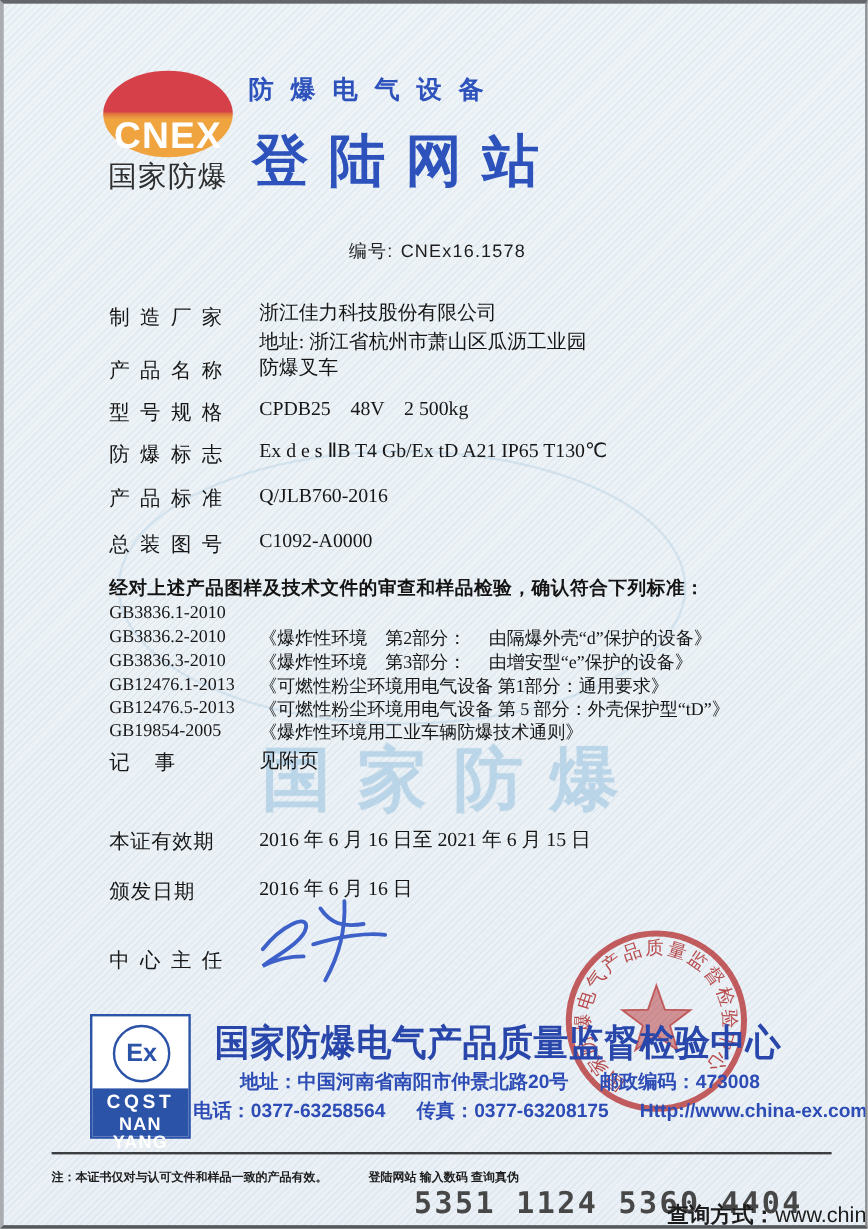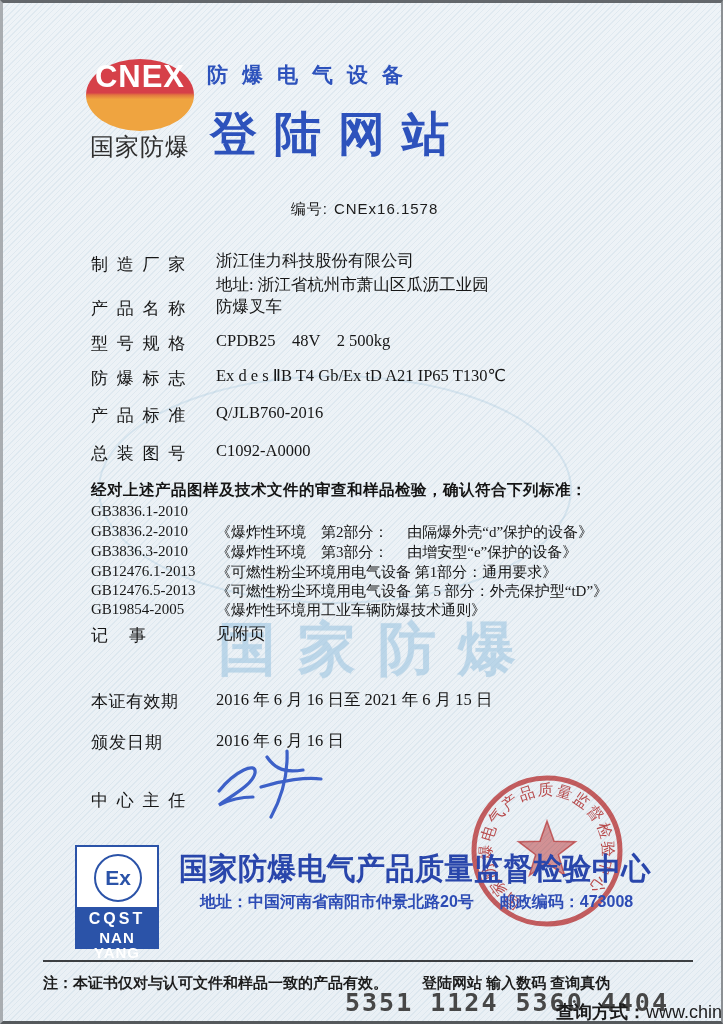--- a/index.html
+++ b/index.html
@@ -31,21 +31,21 @@
     font-size:58px;font-weight:bold;letter-spacing:22px;
     color:rgba(158,197,224,0.45);
     text-shadow:0 0 1px rgba(158,197,224,0.3);
     white-space:nowrap;
   }
   
   .cnex-ellipse{
     left:83px;top:56px;width:108px;height:72px;
     border-radius:50%;
     background:linear-gradient(#d64049 0 47%, #e2773f 50%, #efa440 56% 100%);
-    display:flex;align-items:flex-start;justify-content:center;
+    display:flex;align-items:flex-end;justify-content:center;
   }
   .cnex-ellipse span{
     color:#fff;font-weight:bold;font-size:31px;letter-spacing:1px;
     font-family:"Liberation Sans",sans-serif;
   }
   .cnex-caption{
     left:83px;top:128px;width:108px;text-align:center;
     font-size:24px;color:#2e2e2e;letter-spacing:1px;
   }
   .title-block{left:190px;top:58px;width:450px;text-align:left;}
@@ -114,21 +114,21 @@
   .issuer-line1{
     left:197px;top:889px;font-size:16px;font-weight:bold;color:#2d4cb5;white-space:nowrap;
   }
   .issuer-line2{
     left:158px;top:913px;font-size:16px;font-weight:bold;color:#2d4cb5;white-space:nowrap;
   }
   .issuer-line1 .gap,.issuer-line2 .gap{display:inline-block;width:26px;}
   
   .foot-rule{left:40px;top:957px;width:650px;height:2px;background:#3c3f42;}
   .foot-note{
-    left:40px;top:971px;font-size:15px;font-weight:bold;color:#1c1c1c;white-space:nowrap;
+    left:40px;top:971px;font-size:10px;font-weight:bold;color:#1c1c1c;white-space:nowrap;
   }
   .foot-note .hint{margin-left:34px;}
   .foot-code{
     left:342px;top:985px;
     font-family:"DejaVu Sans Mono", monospace;
     font-size:25px;font-weight:bold;color:#474747;letter-spacing:2px;white-space:nowrap;
   }
   .foot-query{
     left:553px;top:997px;font-size:18px;font-weight:bold;color:#1c1c1c;white-space:nowrap;
   }
@@ -234,20 +234,23 @@
       <span class="l2">NAN YANG</span>
     </div>
   </div>
 
   <div class="abs issuer-name">国家防爆电气产品质量监督检验中心</div>
 
   <div class="abs issuer-line1">
     <span>地址：</span><span>中国河南省南阳市仲景北路20号</span><span class="gap"></span><span>邮政编码：</span><span>473008</span>
   </div>
 
+  <div class="abs issuer-line2">
+    <span>电话：</span><span>0377-63258564</span><span class="gap"></span><span>传真：</span><span>0377-63208175</span><span class="gap"></span><span>Http://www.china-ex.com</span>
+  </div>
 
   <div class="abs foot-rule"></div>
   <div class="abs foot-note">
     <span>注：本证书仅对与认可文件和样品一致的产品有效。</span><span class="hint">登陆网站 输入数码 查询真伪</span>
   </div>
   <div class="abs foot-code">5351 1124 5360 4404</div>
   <div class="abs foot-query">
     <span>查询方式：</span><span class="url">www.china-ex.com</span>
   </div>
 

